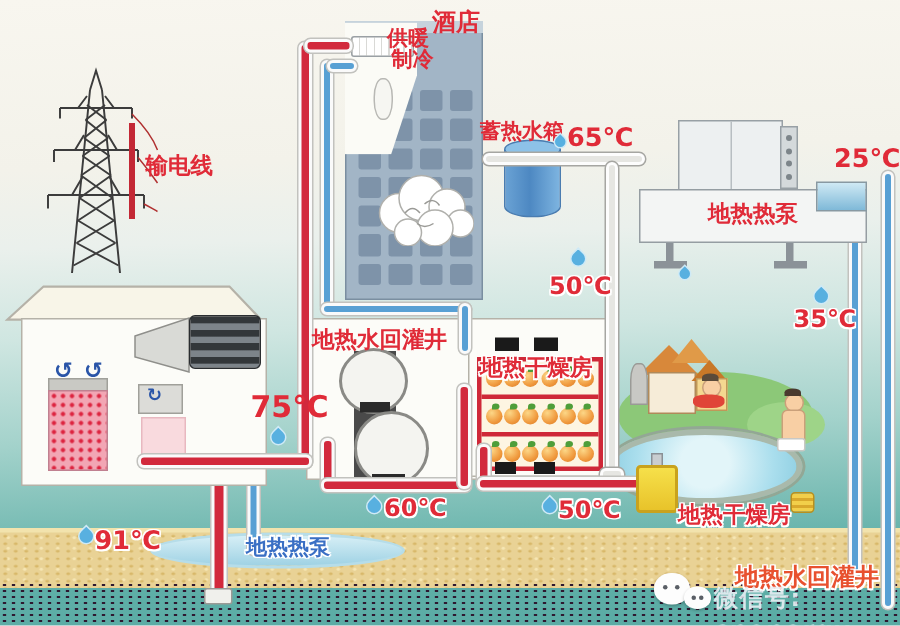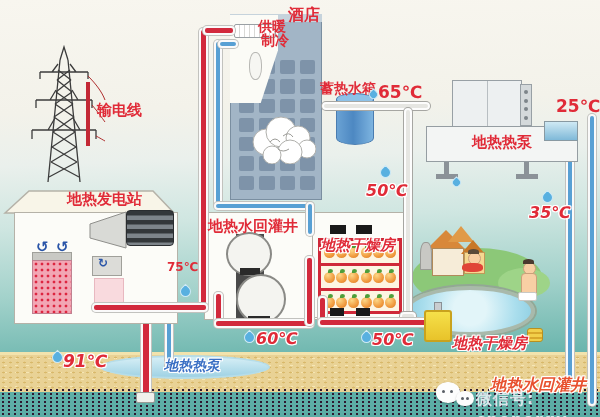--- a/index.html
+++ b/index.html
@@ -10,21 +10,21 @@
   
   .sand{left:0;top:352px;width:600px;height:40px;z-index:1;background:#e9d295;
     background-image:radial-gradient(#d8b86a 1px,transparent 1.6px),radial-gradient(#f6e6b4 1px,transparent 1.6px);
     background-size:7px 5px,11px 7px;border-top:3px solid #f2e3ad;}
   .rock{left:0;top:388px;width:600px;height:29px;z-index:1;background:linear-gradient(#8a5f80 0%,#5d3a58 45%,#3b2240 100%);
     background-image:radial-gradient(#2e1830 1px,transparent 1.5px);background-size:6px 4px;}
   .river{left:100px;top:355px;width:170px;height:24px;z-index:2;border-radius:50%;
     background:linear-gradient(#d7eff6,#9fd2e4);border:2px solid #b6dde9;}
   
   .lbl{position:absolute;font-weight:bold;color:#e02b38;white-space:nowrap;z-index:7;line-height:1.05;}
-  .halo{text-shadow:-1px -1px 0 #fff,1px -1px 0 #fff,-1px 1px 0 #fff,1px 1px 0 #fff,0 -1px 0 #fff,0 1px 0 #fff,-1px 0 0 #fff,1px 0 0 #fff;font-style:italic;}
+  .halo{text-shadow:-1px -1px 0 #fff,1px -1px 0 #fff,-1px 1px 0 #fff,1px 1px 0 #fff,0 -1px 0 #fff,0 1px 0 #fff,-1px 0 0 #fff,1px 0 0 #fff;}
   .bluetxt{color:#3a6fc4;}
   .orangetxt{color:#e8512f;}
   
   .p{position:absolute;border-radius:4px;box-sizing:border-box;}
   .red{background:#d2293c;border:2px solid #fafafa;box-shadow:0 0 0 1px #c2c2be;}
   .blue{background:#58a0d4;border:2px solid #fafafa;box-shadow:0 0 0 1px #c2c2be;}
   .gray{background:#e6e6e2;border:2px solid #fdfdfd;box-shadow:0 0 0 1px #a6a6a2;}
   .z3{z-index:3;} .z6{z-index:6;}
   
   .bldg{position:absolute;background:#fcfcf8;border:1.5px solid #b5b2a8;z-index:4;}
@@ -123,36 +123,35 @@
       <path d="M66,34 C74,42 80,50 83,58 M70,63 C76,70 80,76 83,80 M74,94 C78,96 81,98 83,99" fill="none"></path>
     </g>
   </svg>
   <div class="abs wirebar"></div>
   <div class="lbl" style="left:97px;top:103px;font-size:15px;">输电线</div>
 
   <svg class="abs" style="left:3px;top:188px;z-index:4;" width="174" height="27" viewBox="0 0 174 27">
     <polygon points="2,25 26,3 150,3 171,25" fill="#f8f5e8" stroke="#b5b2a8" stroke-width="1.5"></polygon>
   </svg>
   <div class="bldg" style="left:14px;top:212px;width:162px;height:110px;"></div>
-  <div class="lbl" style="left:67px;top:192px;font-size:15px;">地热发电站</div>
   <svg class="abs" style="left:88px;top:210px;z-index:5;" width="40" height="40" viewBox="0 0 40 40">
     <polygon points="2,14 38,2 38,38 2,28" fill="#d9dad6" stroke="#8f8f8b"></polygon>
   </svg>
   <div class="abs gen"></div>
   <div class="p blue z3" style="left:106px;top:246px;width:5px;height:14px;border-width:1px;"></div>
   <div class="abs pumpbox"></div>
   <div class="swirl" style="left:98px;top:256px;font-size:12px;">↻</div>
   <div class="abs redtanktop"></div>
   <div class="abs redtank"></div>
   <div class="swirl" style="left:36px;top:238px;">↺</div>
   <div class="swirl" style="left:56px;top:238px;">↺</div>
   <div class="abs pinktank"></div>
   <div class="p gray z3" style="left:60px;top:244px;width:7px;height:18px;"></div>
   <div class="p gray z3" style="left:60px;top:255px;width:34px;height:7px;"></div>
-  <div class="lbl" style="left:167px;top:261px;font-size:12px;">75℃</div>
+  <div class="lbl" style="left:167px;top:261px;font-size:20px;">75℃</div>
   <div class="drop" style="left:180px;top:286px;"></div>
 
   <div class="abs hotel"></div>
   <div class="abs hoteltop"></div>
   <div class="abs windows">
       <i class="win"></i>
       <i class="win"></i>
       <i class="win"></i>
       <i class="win"></i>
       <i class="win"></i>

